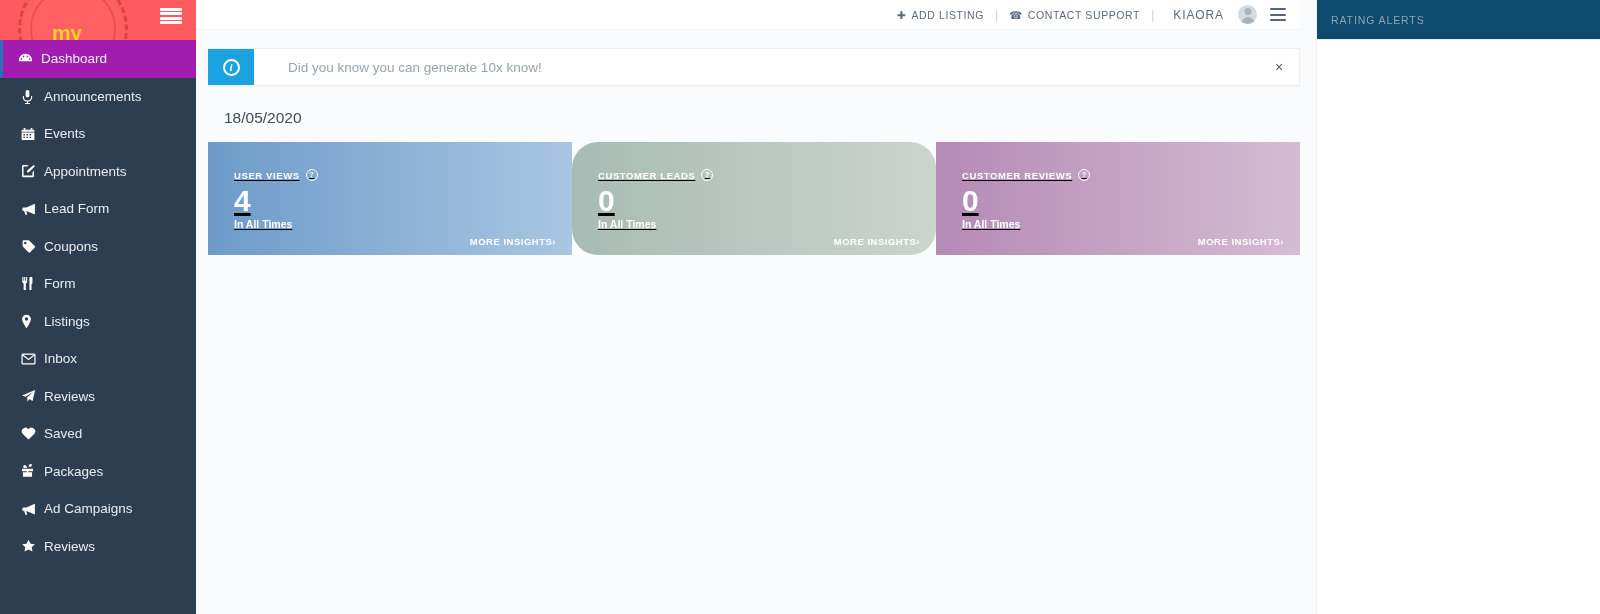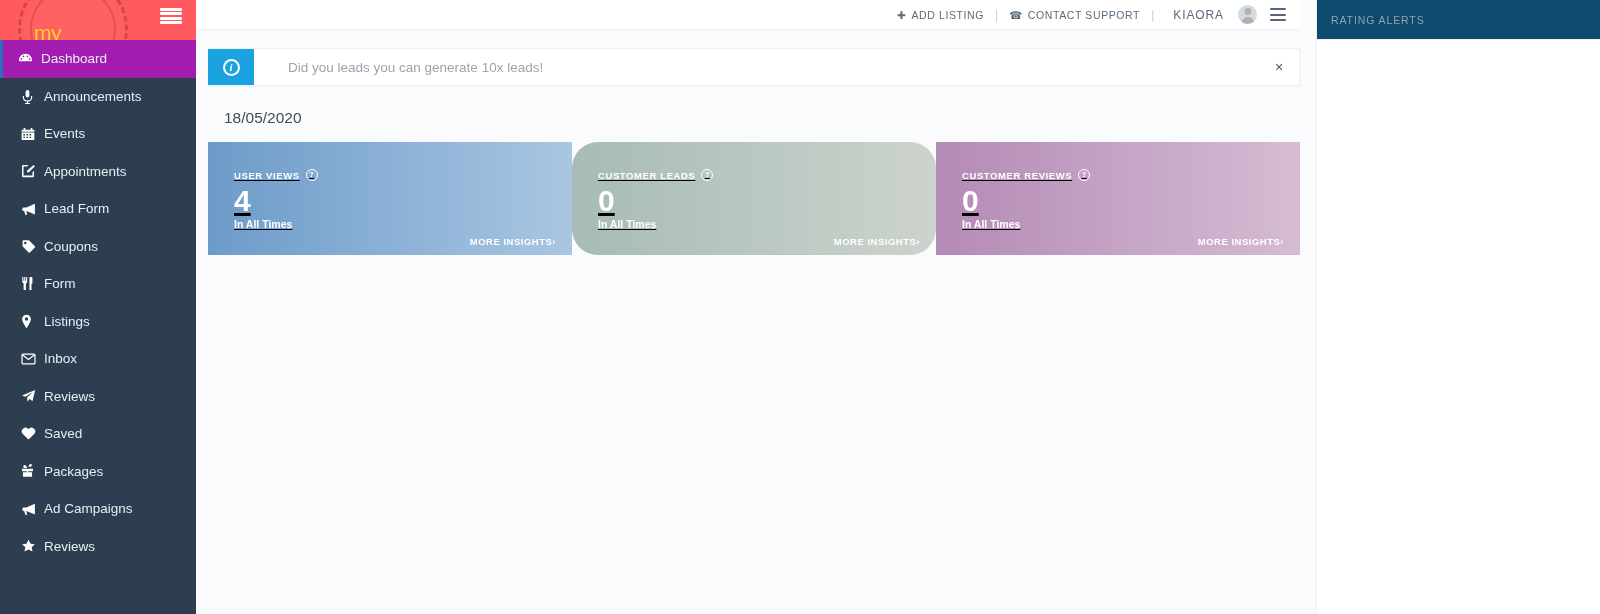--- a/index.html
+++ b/index.html
@@ -26,22 +26,22 @@
     position: absolute; left: 18px; top: -26px;
     width: 110px; height: 110px; border-radius: 50%;
     border: 3px dashed rgba(170,40,40,.45);
     background: radial-gradient(circle at 50% 50%, rgba(255,120,110,.25) 60%, rgba(220,60,60,.18) 100%);
   }
   .brand-logo:after {
     content: ""; position: absolute; left: 9px; top: 9px; right: 9px; bottom: 9px;
     border-radius: 50%; border: 2px solid rgba(180,50,50,.35);
   }
   .brand-text {
-    position: absolute; left: 34px; top: 22px;
-    color: #ffd02e; font-size: 21px; font-weight: normal;
+    position: absolute; left: 52px; top: 22px;
+    color: #ffd02e; font-size: 21px; font-weight: bold;
     letter-spacing: -0.5px; line-height: 1;
   }
   .brand-toggle {
     position: absolute; right: 14px; top: 6px;
     width: 22px; height: 20px;
     display: flex; flex-direction: column; justify-content: space-between;
     padding: 2px 0; cursor: pointer;
   }
   .brand-toggle i { display: block; height: 3px; background: #fff; border-radius: 1px; }
 
@@ -369,21 +369,21 @@
           <i></i>
         </span>
     </header>
 
     <div class="content">
 
       <div class="alert">
         <div class="alert-icon">
           <span class="circ">i</span>
         </div>
-        <div class="alert-text">Did you leads you can generate 10x leads!</div>
+        <div class="alert-text">Did you know you can generate 10x know!</div>
         <div class="alert-close">×</div>
       </div>
 
       <div class="date-label">18/05/2020</div>
 
       <div class="cards">
 
         <div class="card c1">
           <div class="card-title">
             <span>USER VIEWS</span>

